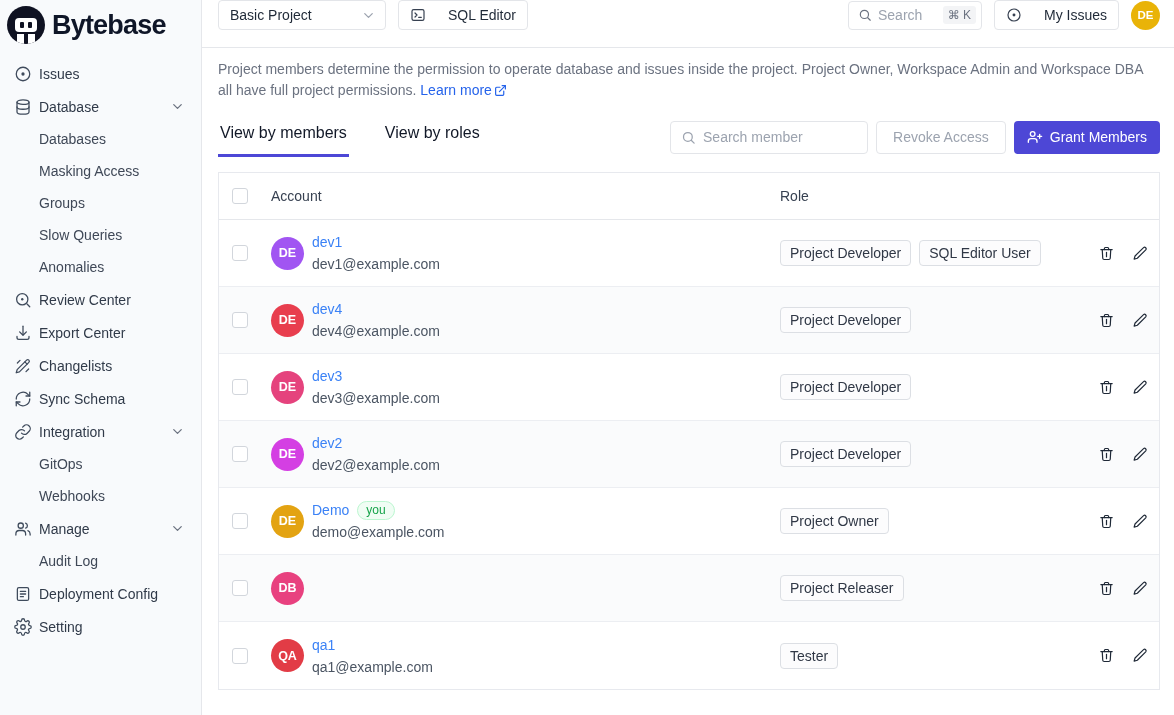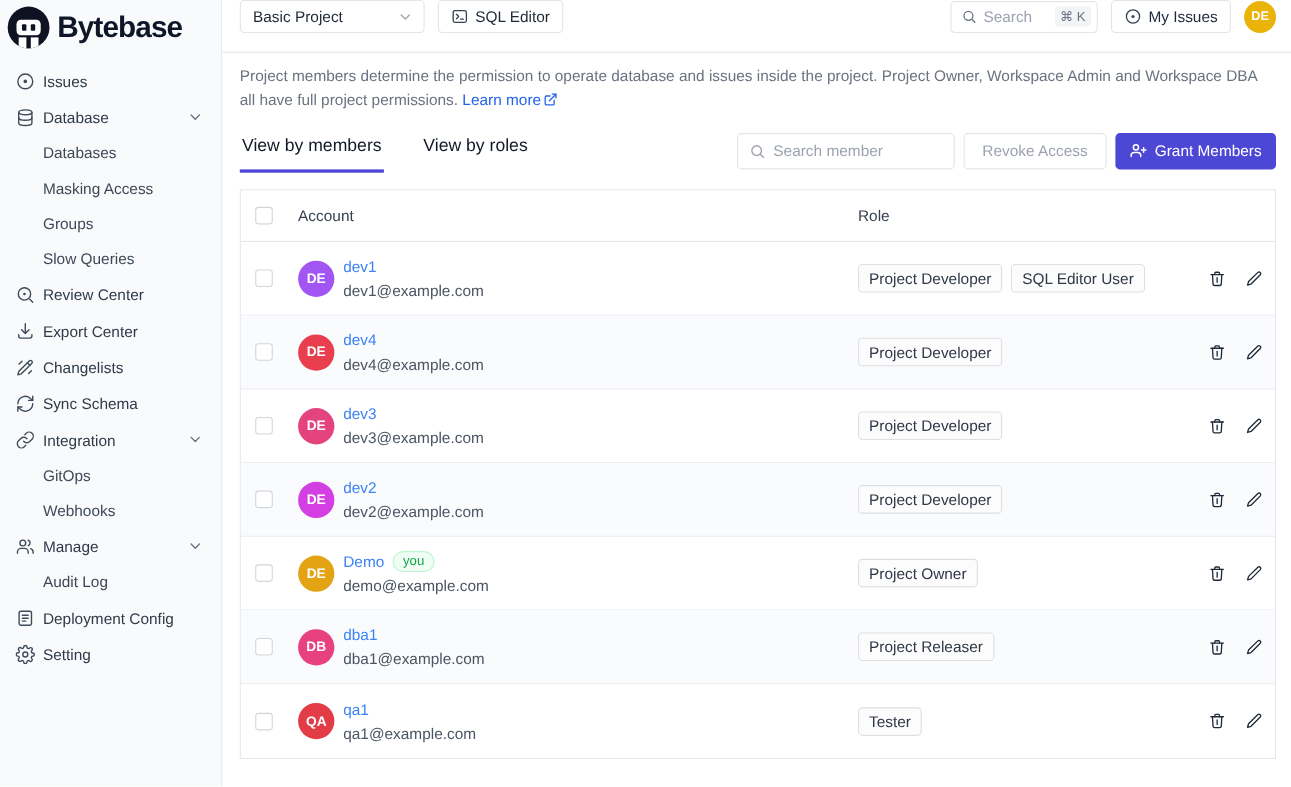--- a/index.html
+++ b/index.html
@@ -45,21 +45,21 @@
     display:flex; align-items:flex-start; padding:0 14px 0 16px; gap:12px; background:#fff;
   }
   .proj-select {
     width:168px; height:30px; border:1px solid #e3e5e9; border-radius:4px; background:#fff;
     display:flex; align-items:center; padding:0 9px 0 11px; font-size:14px; color:#1f2937; cursor:pointer;
   }
   .proj-select .chev { margin-left:auto; color:#9ca3af; display:flex; }
   .proj-select .chev svg{ width:15px; height:15px; }
   .btn-plain {
     height:30px; border:1px solid #e3e5e9; border-radius:4px; background:#fff;
-    display:flex; align-items:center; gap:6px; padding:0 11px; font-size:14px; color:#1f2937; cursor:pointer;
+    display:flex; align-items:center; gap:22px; padding:0 11px; font-size:14px; color:#1f2937; cursor:pointer;
   }
   .btn-plain svg { width:16px; height:16px; color:#374151; }
   .top-right { margin-left:auto; display:flex; align-items:center; gap:12px; }
   .search-box {
     width:134px; height:29px; border:1px solid #e3e5e9; border-radius:4px; background:#fff;
     display:flex; align-items:center; gap:6px; padding:0 5px 0 9px; cursor:text;
   }
   .search-box svg { width:14px; height:14px; color:#6b7280; flex-shrink:0; }
   .search-ph { font-size:14px; color:#9ca3af; flex:1; }
   .kbd { font-size:12px; color:#6b7280; background:#f3f4f6; border-radius:3px; padding:2px 5px; white-space:nowrap; }
@@ -175,20 +175,23 @@
           <span>Databases</span>
         </div>
         <div class="side-item sub">
           <span>Masking Access</span>
         </div>
         <div class="side-item sub">
           <span>Groups</span>
         </div>
         <div class="side-item sub">
           <span>Slow Queries</span>
+        </div>
+        <div class="side-item sub">
+          <span>Anomalies</span>
         </div>
         <div class="side-item">
           <span class="nav-ico">
             <svg viewBox="0 0 24 24" fill="none" stroke="currentColor" stroke-width="1.7" stroke-linecap="round" stroke-linejoin="round">
               <circle cx="11" cy="11" r="7.5"></circle>
               <path d="M21 21l-3.6-3.6"></path>
               <circle cx="11" cy="11" r="1.6" fill="currentColor" stroke="none"></circle>
             </svg>
           </span>
           <span>Review Center</span>
@@ -525,26 +528,20 @@
                   </svg>
                 </span>
               </div>
             </div>
             <div class="trow">
               <div class="col-check">
                 <div class="cbx"></div>
               </div>
               <div class="col-account">
                 <div class="row-avatar" style="background: rgb(232, 65, 127);">DB</div>
-                <div class="acct-text">
-                  <div class="acct-top">
-                    <a class="acct-name">dba1</a>
-                  </div>
-                  <div class="acct-email">dba1@example.com</div>
-                </div>
               </div>
               <div class="col-role">
                 <span class="role-chip">Project Releaser</span>
               </div>
               <div class="col-actions">
                 <span class="row-action">
                   <svg viewBox="0 0 24 24" fill="none" stroke="currentColor" stroke-width="1.7" stroke-linecap="round" stroke-linejoin="round">
                     <path d="M4 6.5h16"></path>
                     <path d="M9 6.5V4.8A1.3 1.3 0 0110.3 3.5h3.4A1.3 1.3 0 0115 4.8v1.7"></path>
                     <path d="M6 6.5l.7 12.2a2 2 0 002 1.8h6.6a2 2 0 002-1.8L18 6.5"></path>

